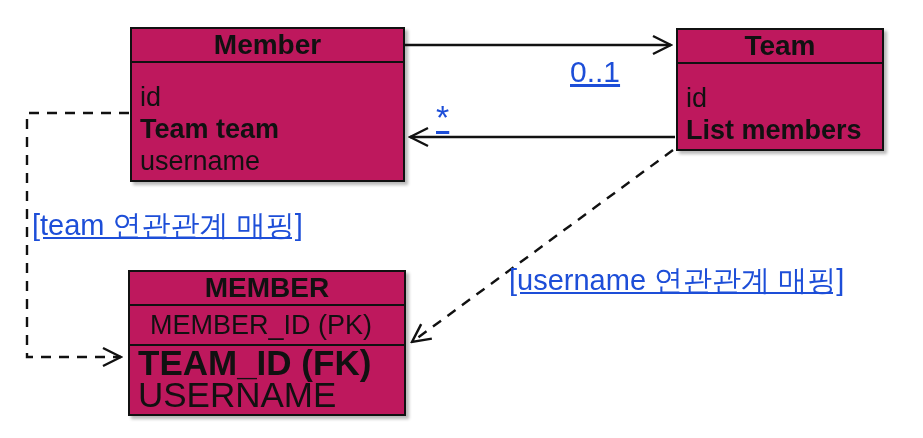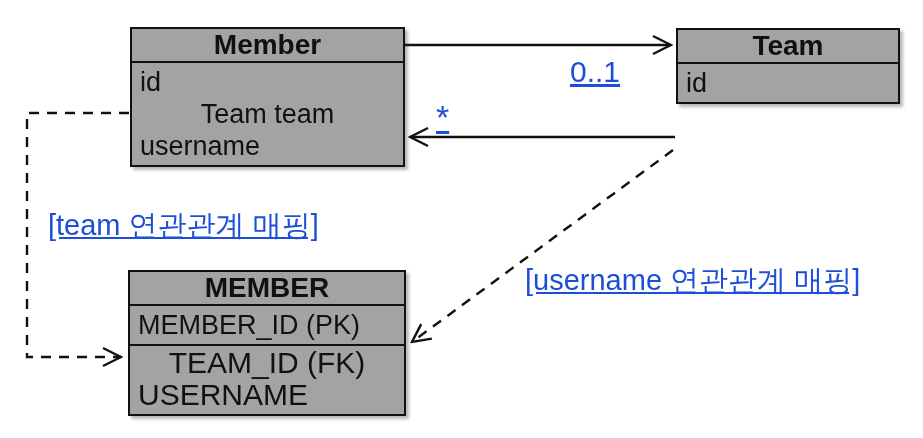--- a/index.html
+++ b/index.html
@@ -11,60 +11,60 @@
   .canvas {
     position: relative;
     width: 923px;
     height: 438px;
     background: #ffffff;
     overflow: hidden;
     color: #111;
   }
   .uml-box {
     position: absolute;
-    background: #a3a3a3;
+    background: #be185d;
     border: 2px solid #111;
     box-shadow: 3px 3px 3px rgba(0,0,0,0.28);
     box-sizing: border-box;
   }
   .uml-title {
     text-align: center;
     font-weight: bold;
     font-size: 28px;
     line-height: 32px;
     border-bottom: 2px solid #111;
     white-space: nowrap;
   }
   .uml-fields {
-    padding: 3px 8px 3px 8px;
+    padding: 18px 8px 3px 8px;
     font-size: 27px;
     line-height: 32px;
   }
   .uml-field { white-space: nowrap; }
-  .bold { font-weight: normal; text-align: center; }
+  .bold { font-weight: bold; }
   .tbl-row1 {
     font-size: 27px;
     line-height: 38px;
-    padding: 0 8px;
+    padding: 0 20px;
     border-bottom: 2px solid #111;
     white-space: nowrap;
   }
   .tbl-rows {
     padding: 1px 8px 3px 8px;
-    font-size: 30px;
+    font-size: 35px;
     line-height: 32px;
   }
   .label {
     position: absolute;
     white-space: nowrap;
     color: #1d4ed8;
     text-decoration: underline;
   }
   .mult { font-size: 30px; }
-  .mapping { font-size: 29px; margin-left: 16px; }
+  .mapping { font-size: 29px; }
   svg.overlay {
     position: absolute;
     left: 0; top: 0;
     width: 923px; height: 438px;
     pointer-events: none;
   }
 </style>
 </head>
 <body>
 
@@ -72,24 +72,25 @@
 
   <div class="uml-box" style="left:130px; top:27px; width:275px;">
     <div class="uml-title">Member</div>
     <div class="uml-fields">
       <div class="uml-field">id</div>
       <div class="uml-field bold">Team team</div>
       <div class="uml-field">username</div>
     </div>
   </div>
 
-  <div class="uml-box" style="left:676px; top:28px; width:224px;">
+  <div class="uml-box" style="left:676px; top:28px; width:208px;">
     <div class="uml-title">Team</div>
     <div class="uml-fields">
       <div class="uml-field">id</div>
+      <div class="uml-field bold">List members</div>
     </div>
   </div>
 
   <div class="uml-box" style="left:128px; top:270px; width:278px;">
     <div class="uml-title">MEMBER</div>
     <div class="tbl-row1">MEMBER_ID (PK)</div>
     <div class="tbl-rows">
       <div class="uml-field bold">TEAM_ID (FK)</div>
       <div class="uml-field">USERNAME</div>
     </div>

